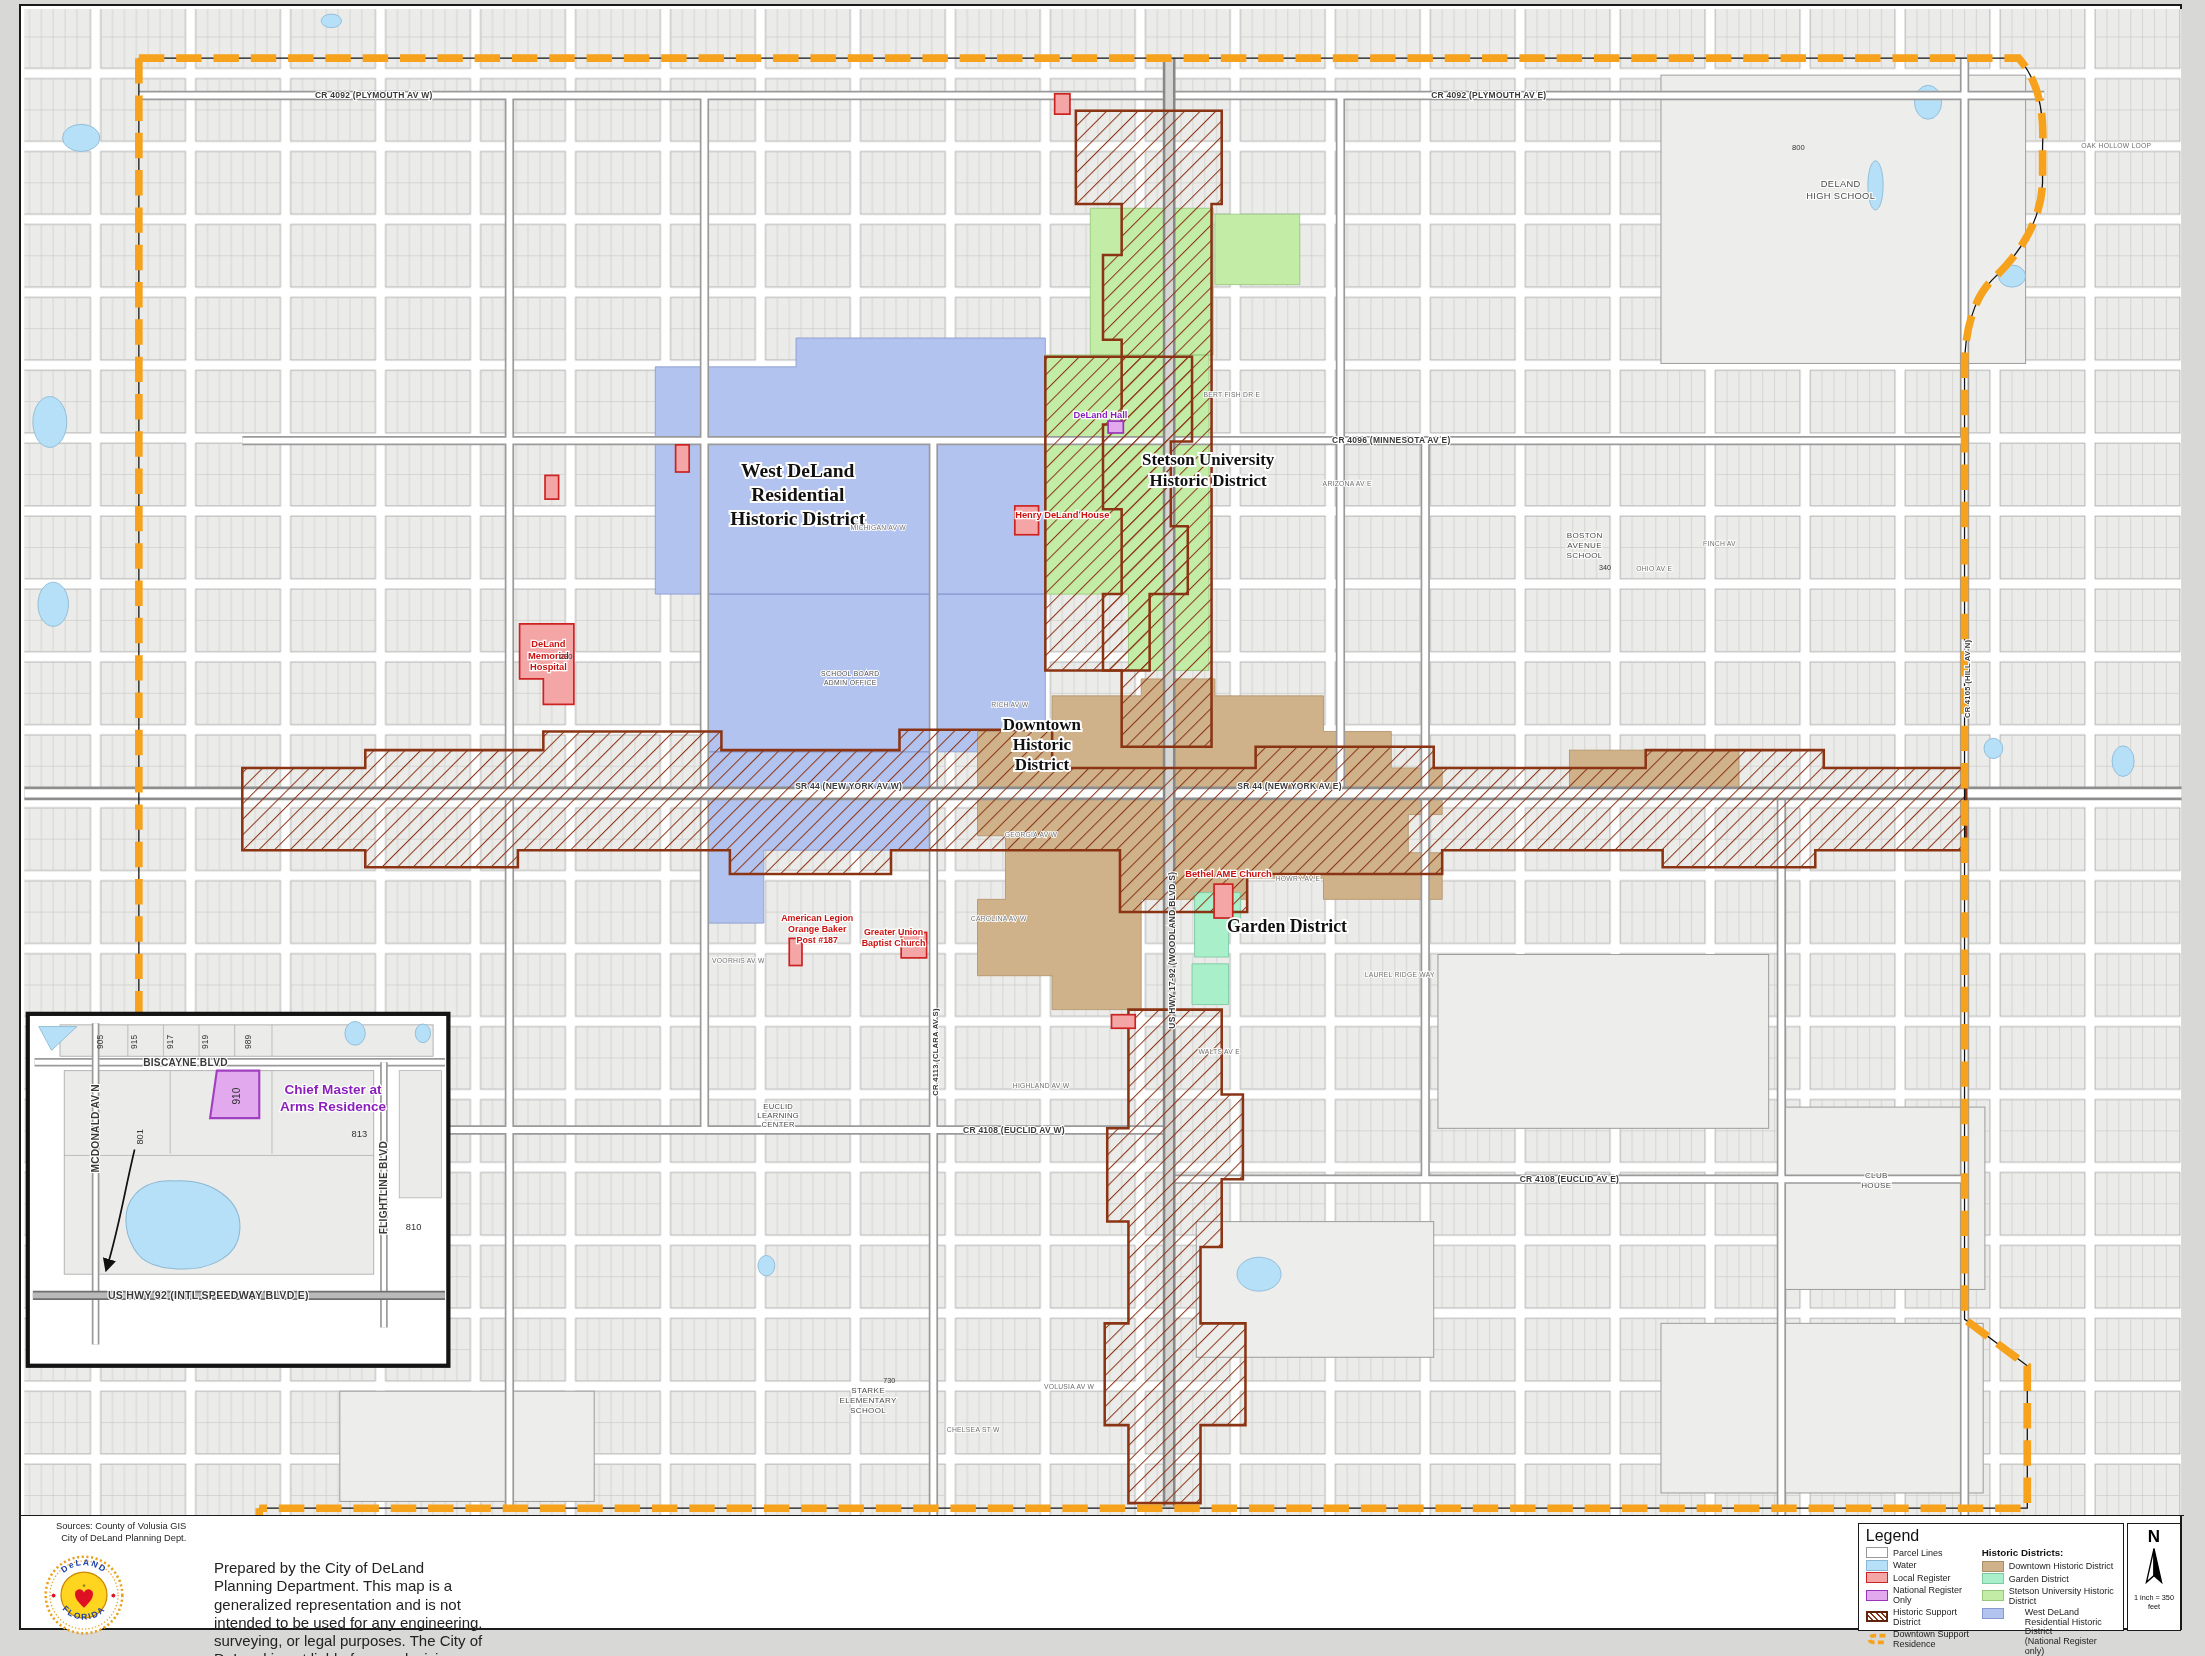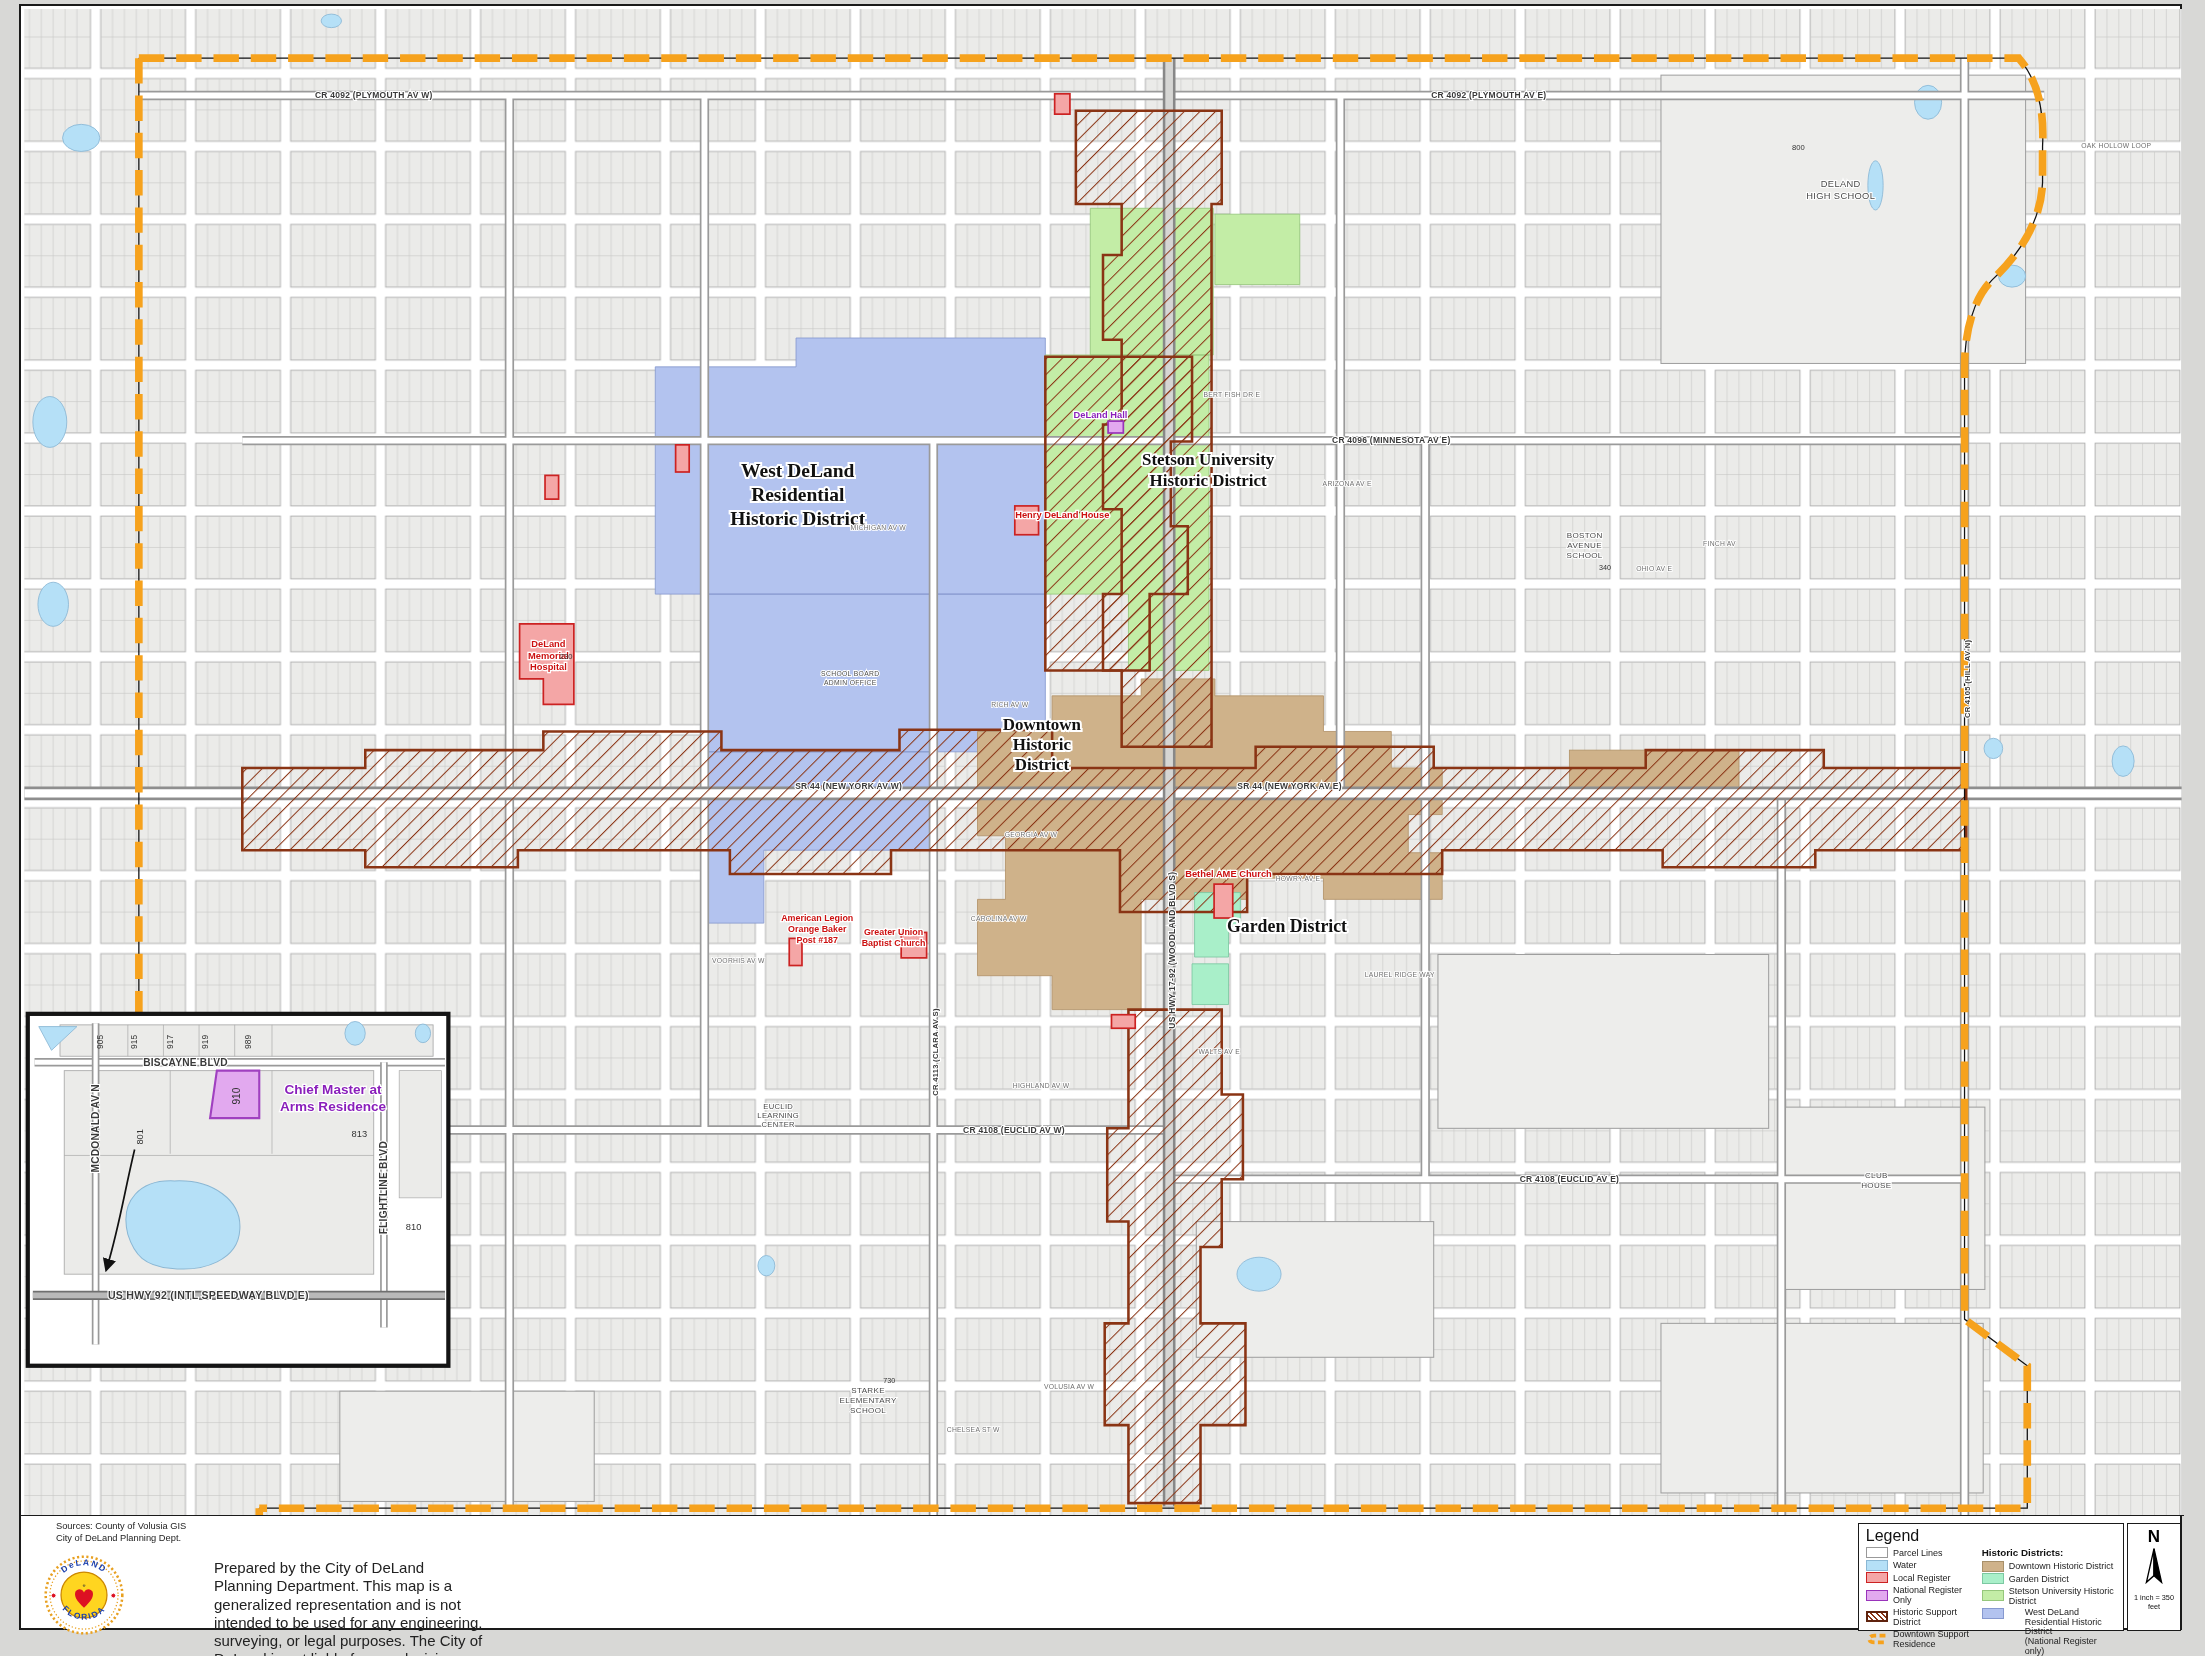--- a/index.html
+++ b/index.html
@@ -12,21 +12,21 @@
   .dlabel{font-family:"Liberation Serif","DejaVu Serif",serif;font-weight:bold;fill:#111;
           stroke:#fff;stroke-width:4.5px;paint-order:stroke;text-anchor:middle;}
   .rlabel{font-weight:bold;fill:#cc1111;stroke:#fff;stroke-width:3px;paint-order:stroke;text-anchor:middle;}
   .plabel{fill:#4a4a4a;stroke:#fff;stroke-width:2.5px;paint-order:stroke;text-anchor:middle;letter-spacing:.4px;}
   .road{font-weight:bold;fill:#3a3a3a;stroke:#fff;stroke-width:2.6px;paint-order:stroke;text-anchor:middle;letter-spacing:.3px;}
   .slabel{fill:#6e6e6e;stroke:#fff;stroke-width:2px;paint-order:stroke;text-anchor:middle;letter-spacing:.3px;}
   .pulabel{font-weight:bold;fill:#8a1fbb;stroke:#fff;stroke-width:3px;paint-order:stroke;text-anchor:middle;}
   .num{fill:#333;text-anchor:middle;}
   
   .divider{position:absolute;left:21px;top:1515px;width:2163px;border-top:1.7px solid #1a1a1a;}
-  .sources{position:absolute;left:56px;top:1520px;font-size:9.3px;color:#222;line-height:1.3;}
+  .sources{position:absolute;left:56px;top:1520px;font-size:9.3px;color:#222;line-height:1.3;text-align:right;}
   .disclaimer{position:absolute;left:214px;top:1559px;width:270px;font-size:15px;color:#222;line-height:1.22;}
   .currentas{position:absolute;left:214px;top:1692px;font-size:14px;color:#111;}
   .titleblock{position:absolute;left:721px;top:1522px;width:763px;text-align:center;
               font-family:"Liberation Serif","DejaVu Serif",serif;color:#000;}
   .titleblock .t1{font-size:47px;font-weight:bold;line-height:1.02;}
   .titleblock .t2{font-size:32px;font-weight:bold;}
   .legendbox{position:absolute;left:1858px;top:1523px;width:266px;height:108px;border:1.7px solid #1a1a1a;
              box-sizing:border-box;background:#fff;padding:3.4px 6.8px;}
   .legendbox .ltitle{font-size:16px;font-weight:normal;color:#111;}
   .lgrid{display:flex;gap:5.1px;margin-top:1.7px;}

